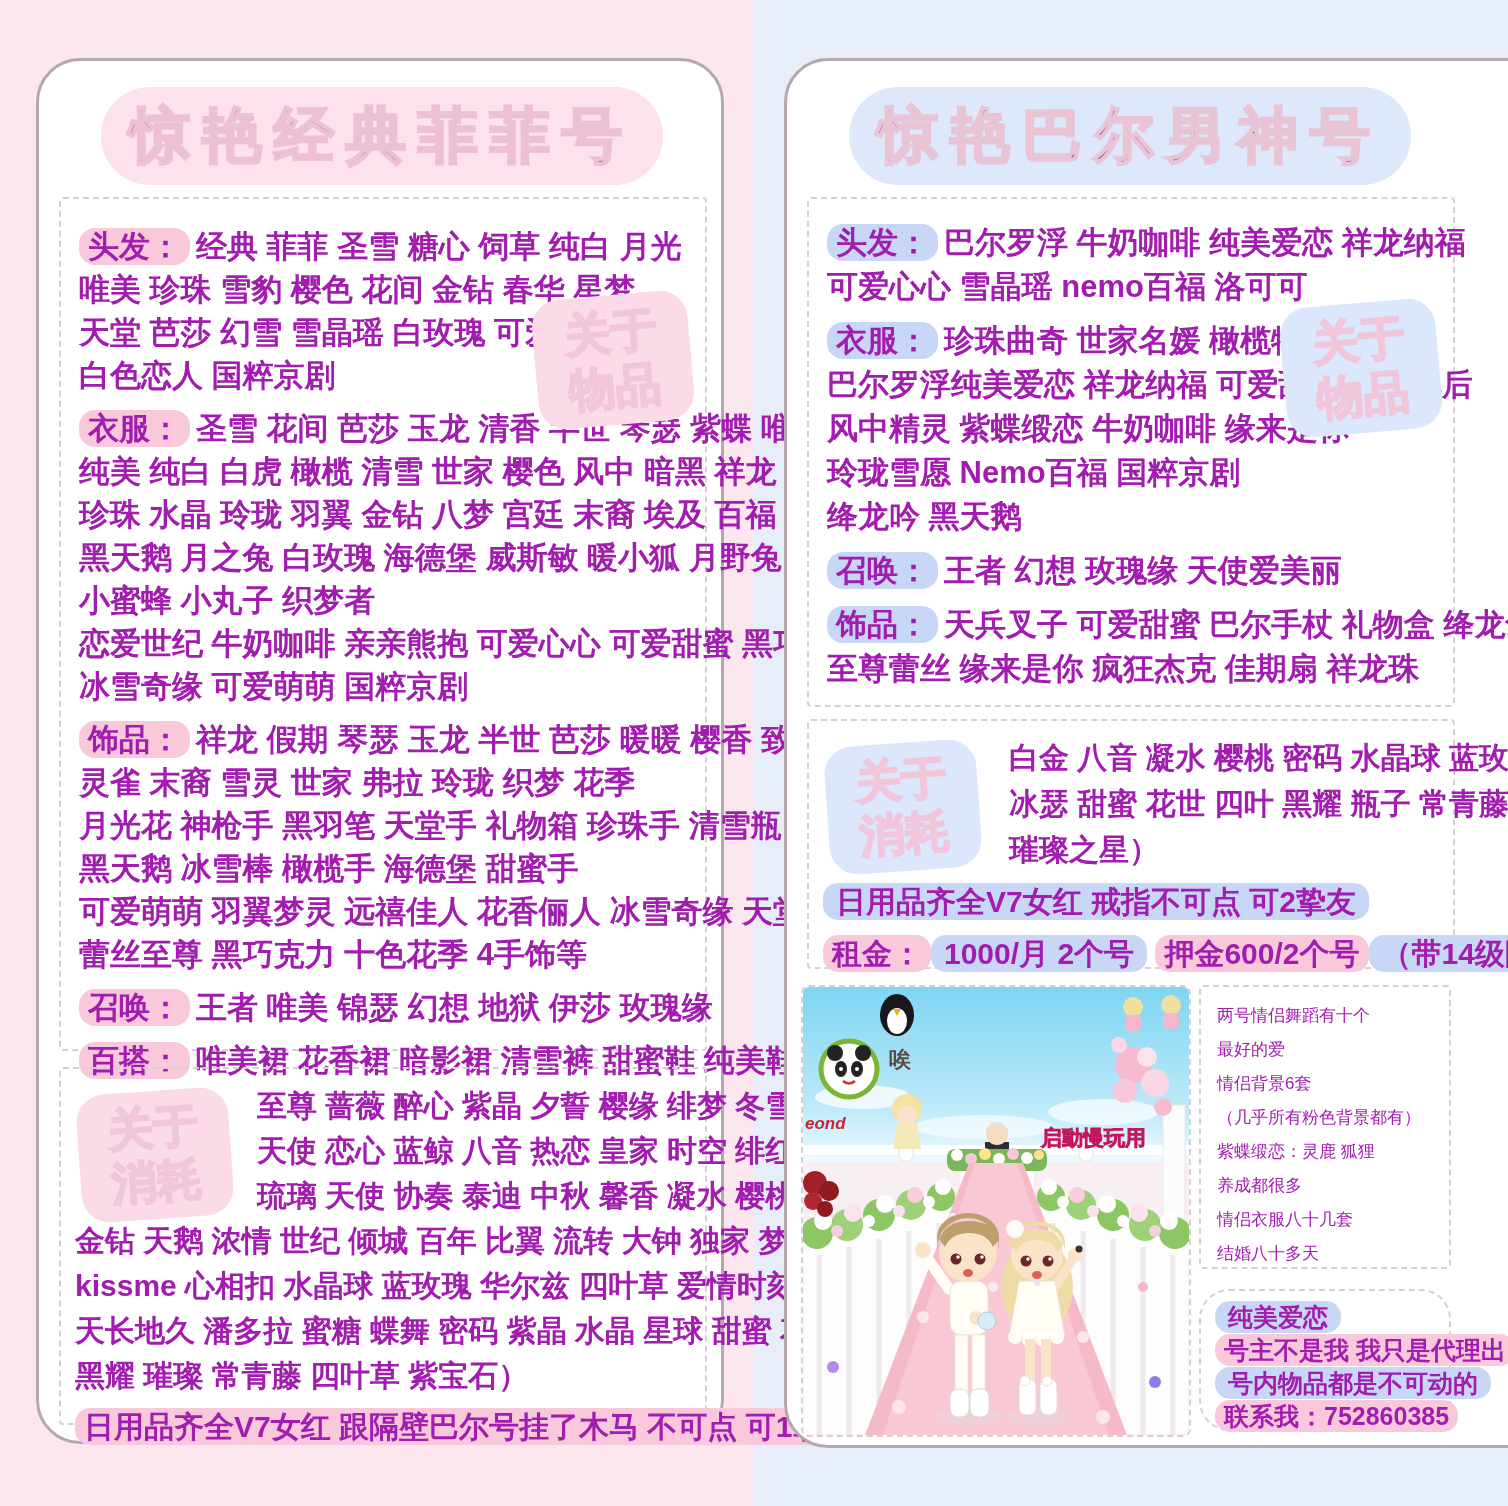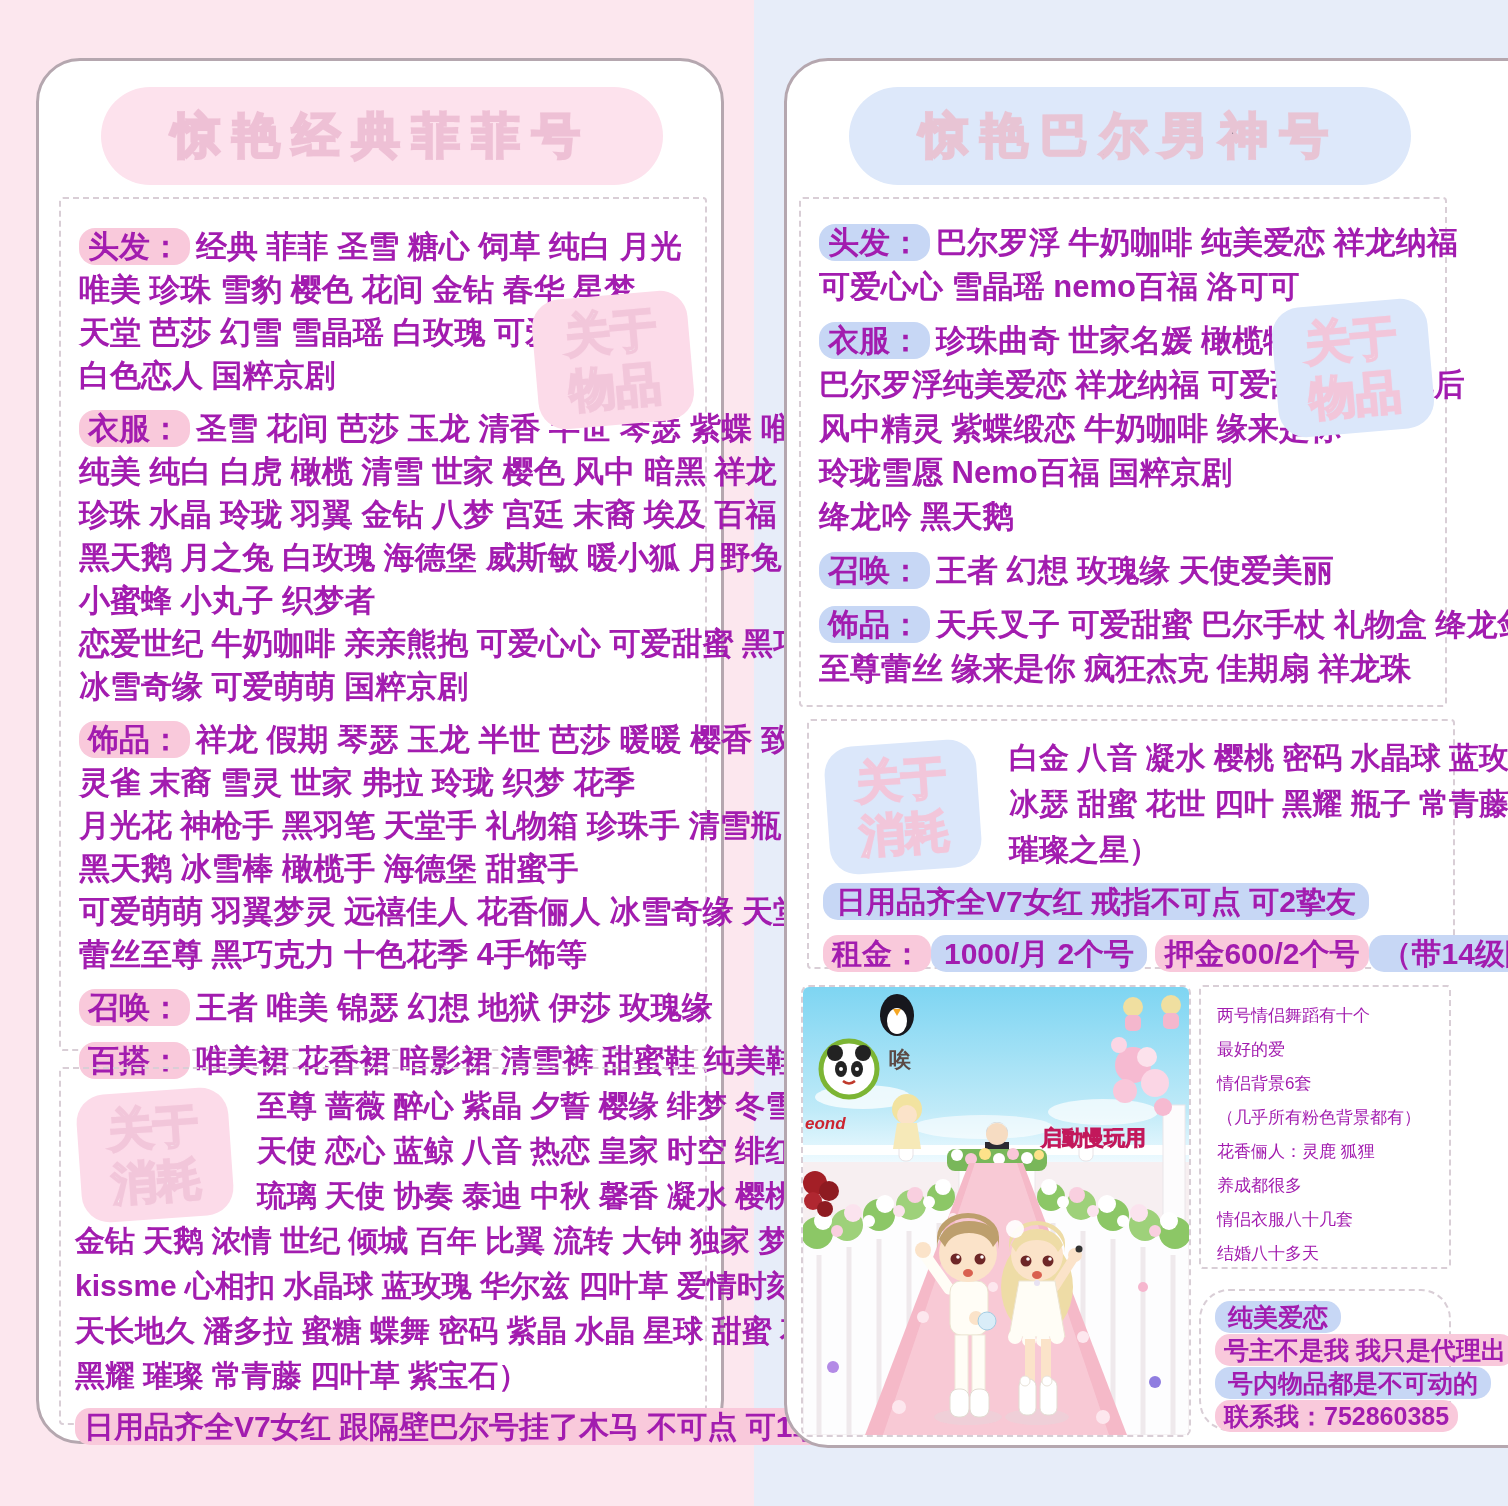--- a/index.html
+++ b/index.html
@@ -8,31 +8,31 @@
   .pane{position:absolute;top:0;height:1506px;width:754px;}
   #paneL{left:0;background:#fce7ee;}
   #paneR{left:754px;background:#e7edf9;}
   .panel{position:absolute;background:#ffffff;border:3px solid #b5a7af;
          border-radius:44px;box-sizing:border-box;}
   #panelL{left:36px;top:58px;width:688px;height:1386px;}
   #panelR{left:784px;top:58px;width:776px;height:1390px;}
 
   .titleBadge{position:absolute;left:62px;top:26px;width:562px;height:98px;
       border-radius:50px;display:flex;align-items:center;justify-content:center;
-      font-weight:bold;font-size:48px;letter-spacing:12px;color:#0f172a;
+      font-weight:bold;font-size:60px;letter-spacing:12px;color:#4c1d95;
       -webkit-text-stroke:2.5px #eec0d5;
       text-shadow:0 0 2px #eec0d5;}
   .titleBadge.pink{background:#fde2ed;}
   .titleBadge.blue{background:#dde8fa;-webkit-text-stroke:2.5px #e8c4d4;}
 
   .dashbox{position:absolute;border:2px dashed #d9ced6;box-sizing:border-box;
            border-radius:4px;}
   #itemsL{left:20px;top:136px;width:648px;height:854px;padding:26px 18px 10px 18px;}
   #consL {left:20px;top:1006px;width:648px;height:358px;padding:14px 14px 10px 14px;}
-  #itemsR{left:12px;top:136px;width:648px;height:510px;padding:22px 18px 10px 18px;}
+  #itemsR{left:20px;top:136px;width:648px;height:510px;padding:22px 18px 10px 18px;}
   #consR {left:20px;top:658px;width:648px;height:250px;padding:14px 14px 10px 14px;}
   #shotBox{left:14px;top:924px;width:390px;height:452px;padding:0;overflow:hidden;
            border-radius:8px;}
   #coupleBox{left:412px;top:924px;width:252px;height:284px;padding:12px 0 0 16px;}
   #contactBox{left:412px;top:1228px;width:252px;height:142px;border-radius:30px;
            padding:10px 0 0 14px;}
 
   .line{font-size:31px;font-weight:bold;color:#a21caf;line-height:43px;
         white-space:nowrap;}
   #itemsR .line{line-height:44px;}
@@ -354,21 +354,21 @@
       <text x="238" y="158" font-size="21" font-weight="bold" fill="#ff9bbd" stroke="#c2185b" stroke-width="0.8">启動慢玩用</text>
     </svg>
   </div>
 
   <div class="dashbox" id="coupleBox">
     <div>
         <div class="line">两号情侣舞蹈有十个</div>
         <div class="line">最好的爱</div>
         <div class="line">情侣背景6套</div>
         <div class="line">（几乎所有粉色背景都有）</div>
-        <div class="line">花香俪人：灵鹿 狐狸</div>
+        <div class="line">紫蝶缎恋：灵鹿 狐狸</div>
         <div class="line">养成都很多</div>
         <div class="line">情侣衣服八十几套</div>
         <div class="line">结婚八十多天</div>
       </div>
   </div>
 
   <div class="dashbox" id="contactBox">
     <div class="line"><span class="hl-blue">纯美爱恋</span></div>
     <div class="line"><span class="hl-pink">号主不是我 我只是代理出</span></div>
     <div class="line"><span class="hl-blue">号内物品都是不可动的</span></div>

